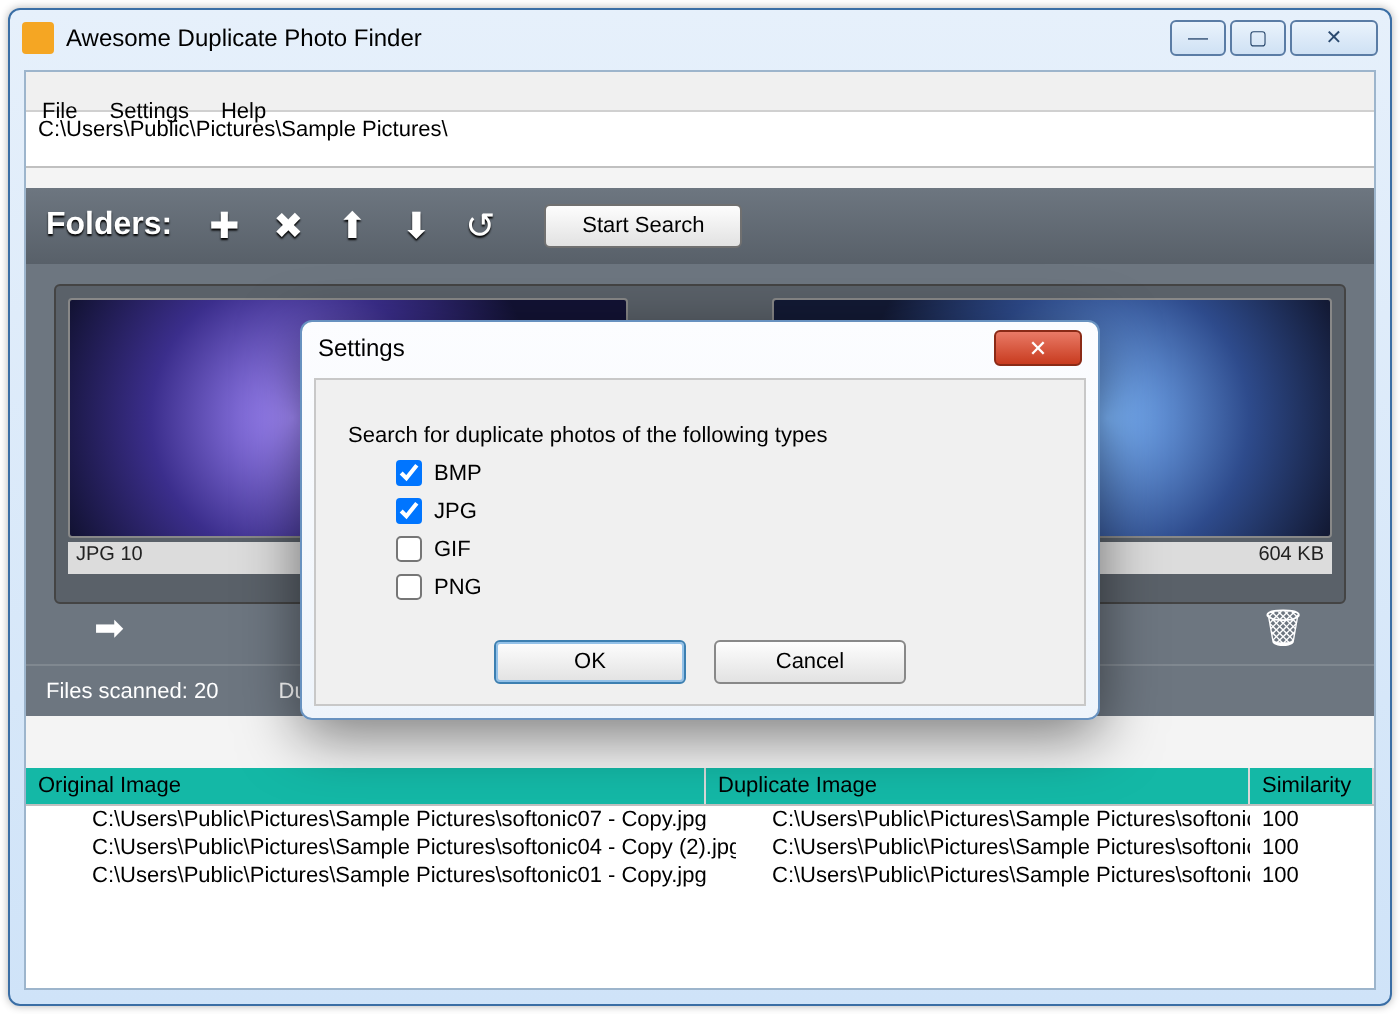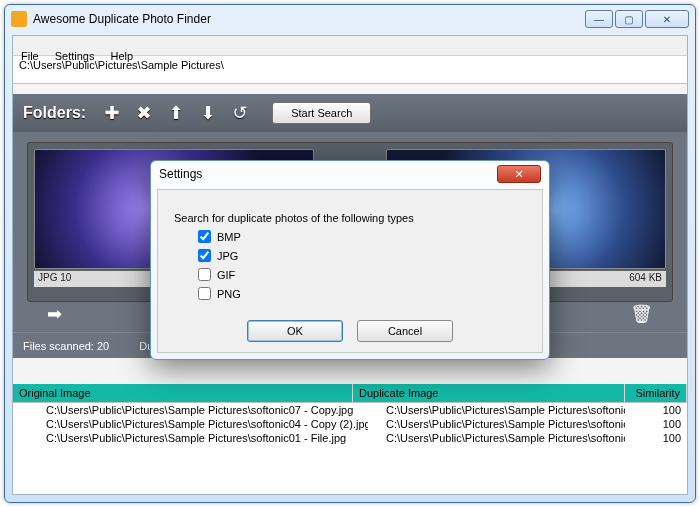--- a/index.html
+++ b/index.html
@@ -33,21 +33,21 @@
 .navrow { height:24px; display:flex; align-items:center; padding:0 20px; gap:8px; }
 .navrow .nicon { color:#fff; font-size:18px; }
 
 .status-strip { height:26px; background:#6d7680; display:flex; align-items:center; padding:0 10px; gap:30px; font-size:11px; color:#fff; border-top:1px solid #808890; }
 
 .results { background:#fff; position:absolute; left:0; right:0; top:348px; bottom:0; font-size:11px; }
 .results-head { display:flex; border-bottom:1px solid #c0c0c0; background:#14b8a6; }
 .results-head div { padding:3px 6px; border-right:1px solid #d8d8d8; }
 .col-orig { flex:0 0 340px; }
 .col-dup { flex:1; }
-.col-sim { flex:0 0 62px; text-align:right; }
+.col-sim { flex:0 0 62px; text-align:left; }
 .results-row { display:flex;margin-left:15px; }
 .results-row div { padding:1px 6px; white-space:nowrap; overflow:hidden; }
 .results-row .col-orig, .results-row .col-dup { text-indent:12px; }
 
 
 .dialog { position:absolute; left:150px; top:160px; width:400px; height:200px; border:1px solid #6892c0; border-radius:6px; background:linear-gradient(#fcfdff,#eef4fb); box-shadow:0 8px 30px rgba(0,0,0,0.5); z-index:10; }
 .dialog .dtitle { height:26px; display:flex; align-items:center; padding:0 8px; font-size:12px; }
 .dialog .dtitle .spacer{flex:1;}
 .dclose { width:44px; height:18px; background:linear-gradient(#e97a66,#c83b1f); border:1px solid #8a2a16; border-radius:3px; color:#fff; font-size:11px; display:flex;align-items:center;justify-content:center; }
 .dialog .dbody { position:absolute; top:28px; left:6px; right:6px; bottom:6px; background:#f0f0f0; border:1px solid #c8c8c8; padding:22px 16px; font-size:11px; }
@@ -125,21 +125,21 @@
             <div class="col-orig">C:\Users\Public\Pictures\Sample Pictures\softonic07 - Copy.jpg</div>
             <div class="col-dup">C:\Users\Public\Pictures\Sample Pictures\softonic07.jpg</div>
             <div class="col-sim">100</div>
           </div>
           <div class="results-row">
             <div class="col-orig">C:\Users\Public\Pictures\Sample Pictures\softonic04 - Copy (2).jpg</div>
             <div class="col-dup">C:\Users\Public\Pictures\Sample Pictures\softonic04.jpg</div>
             <div class="col-sim">100</div>
           </div>
           <div class="results-row">
-            <div class="col-orig">C:\Users\Public\Pictures\Sample Pictures\softonic01 - File.jpg</div>
+            <div class="col-orig">C:\Users\Public\Pictures\Sample Pictures\softonic01 - Copy.jpg</div>
             <div class="col-dup">C:\Users\Public\Pictures\Sample Pictures\softonic01.jpg</div>
             <div class="col-sim">100</div>
           </div>
         </div>
     </div>
   </div>
 </div>
 
 <div class="dialog">
   <div class="dtitle">

